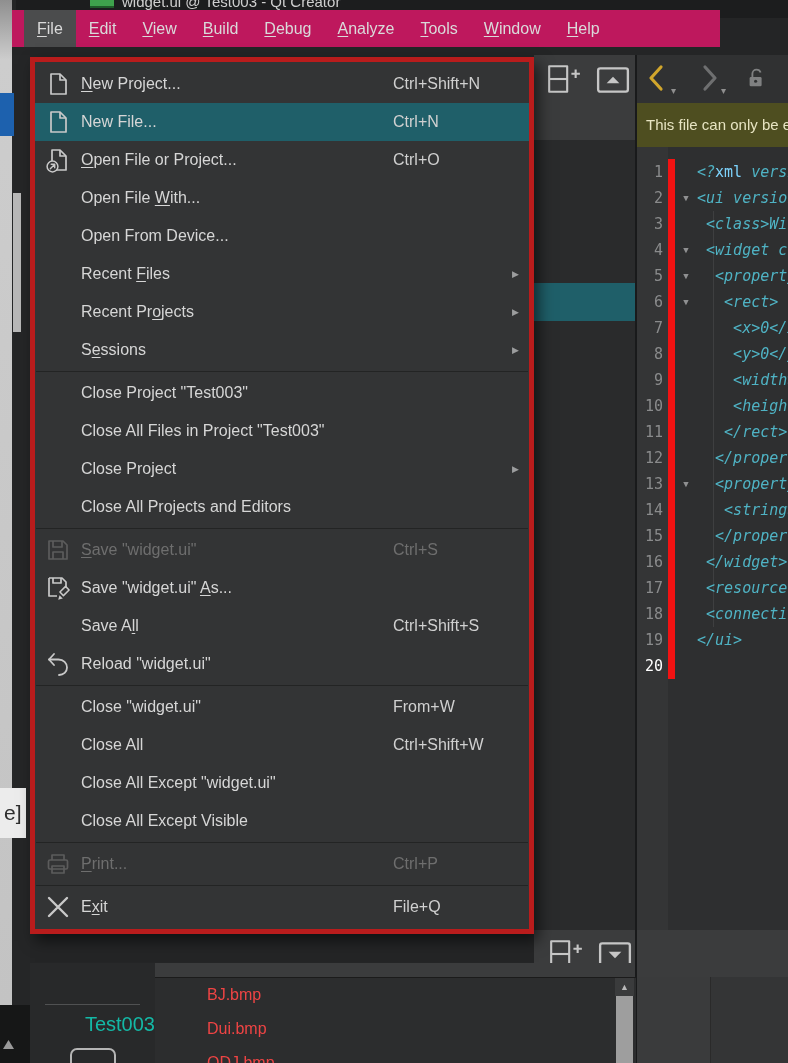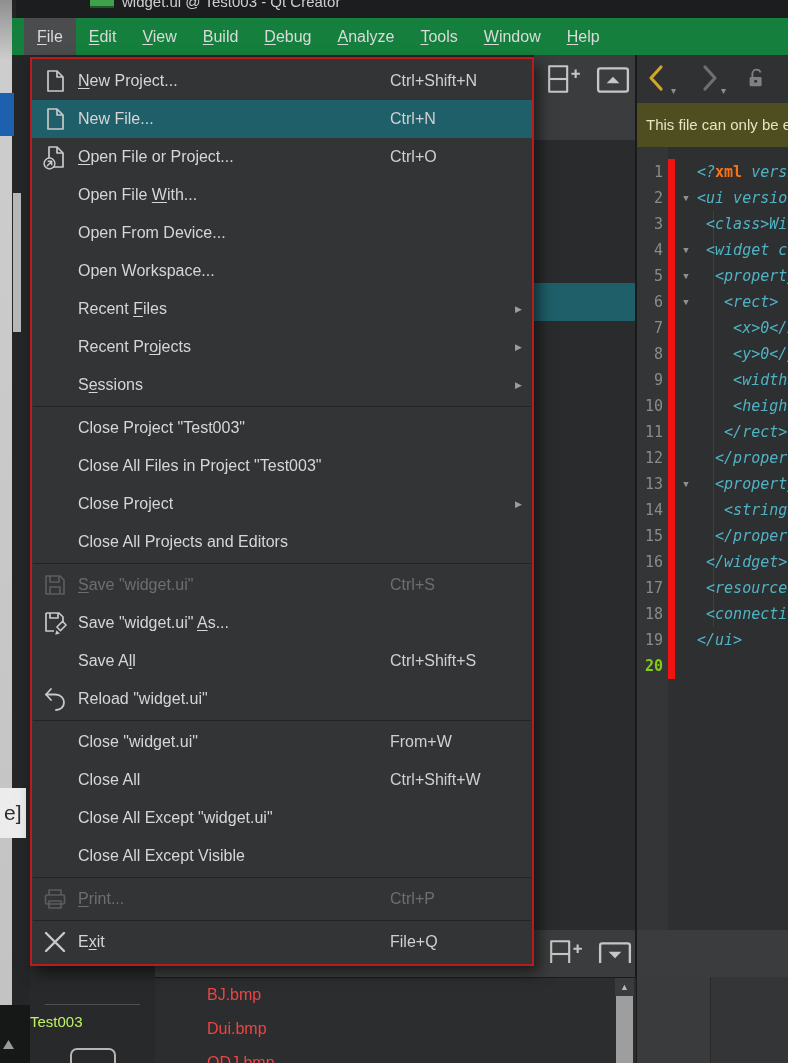--- a/index.html
+++ b/index.html
@@ -6,21 +6,21 @@
   html,body{width:788px;height:1063px;overflow:hidden}
   body{position:relative;background:#242526;font-family:"Liberation Sans",sans-serif;color:#d6d6d6}
   .abs{position:absolute}
 
   
   #titlebar{left:16px;top:0;width:776px;height:18px;background:#1c1d1e;overflow:hidden}
   #title-green{position:absolute;left:74px;top:0;width:24px;height:8px;background:#3ea24c;border-bottom:2px solid #1f5a28}
   #title-text{position:absolute;left:106px;top:-7px;font-size:15px;color:#cfcfcf;white-space:nowrap}
 
   
-  #menubar{left:12px;top:18px;width:776px;height:37px;background:#15803d;display:flex;padding-left:12px}
+  #menubar{left:12px;top:10px;width:708px;height:37px;background:#be185d;display:flex;padding-left:12px}
   .mb-item{padding:0 13px;line-height:37px;font-size:16px;color:#dadada;white-space:nowrap}
   .mb-item.open{background:#4b4c4d}
 
   
   #left-light-strip{left:0;top:0;width:12px;height:1005px;background:linear-gradient(180deg,#8f8f8f 0px,#cdcdcd 60px,#c3c3c3 100%)}
   #left-dark-col{left:12px;top:55px;width:18px;height:950px;background:#252627}
   #left-blue-block{left:0;top:93px;width:14px;height:43px;background:#1d61ae}
   #left-scroll-thumb{left:13px;top:193px;width:8px;height:139px;background:#b8b8b8}
   #left-tooltip-frag{left:0;top:788px;width:26px;height:50px;background:#ececec;color:#2e2e2e;font-size:21px;line-height:50px;padding-left:4px}
   #left-bottom-black{left:0;top:1005px;width:30px;height:58px;background:#161717}
@@ -42,44 +42,44 @@
   #nav-forward{position:absolute;left:58px;top:8px;color:#6e6f70}
   .nav-caret{position:absolute;font-size:10px;color:#8f8f8f;top:22px;left:26px}
   #lock-btn{position:absolute;left:108px;top:11px;color:#7f8081}
   #infobar{left:637px;top:103px;width:151px;height:44px;background:#4e4e20;color:#e7e4c2;font-size:15px;line-height:44px;padding-left:9px;white-space:nowrap;overflow:hidden}
   #code-pane{left:637px;top:147px;width:151px;height:783px;background:#2e2f30;overflow:hidden}
   #gutter-bg{position:absolute;left:0;top:0;width:31px;height:100%;background:#343536}
   #indent-guide{position:absolute;left:76px;top:64px;width:1px;height:416px;background:#3e3f40}
   #code-lines{position:absolute;left:0;top:12px;width:100%}
   .code-line{display:flex;height:26px;line-height:26px;font-family:"DejaVu Sans Mono",monospace;font-size:15px}
   .ln{width:31px;text-align:right;padding-right:5px;color:#8a8b8c;background:#343536}
-  .ln.cur{color:#84cc16;font-weight:bold}
+  .ln.cur{color:#ffffff;font-weight:normal}
   .vbar{width:7px;background:#f21212}
   .fold{width:22px;text-align:center;color:#8f9091;font-size:9px}
   .codetxt{flex:1;white-space:pre;overflow:hidden;font-style:italic;color:#4fb3c4}
-  .kw{color:#f97316;font-weight:bold;font-style:normal}
-
-  
-  #file-menu{left:30px;top:57px;width:504px;background:#333435;border:2px solid #b91c1c;box-shadow:5px 7px 14px rgba(0,0,0,.55);padding:3px 0;z-index:10}
+  .kw{color:#7dd3fc;font-weight:normal;font-style:normal}
+
+  
+  #file-menu{left:30px;top:57px;width:504px;background:#333435;border:5px solid #b91c1c;box-shadow:5px 7px 14px rgba(0,0,0,.55);padding:3px 0;z-index:10}
   .mi{display:flex;align-items:center;height:38px;position:relative;color:#d6d6d6;font-size:16px}
   .mi-ic{width:46px;display:flex;justify-content:center;align-items:center;color:#c9c9c9;flex:none}
   .mi-label{white-space:pre}
   .mi-sc{position:absolute;left:358px;color:#d0d0d0}
   .mi-sub{position:absolute;right:10px;color:#9c9d9e;font-size:9px}
   .mi.hl{background:#1f5f69}
   .mi.dis{color:#6e6e6e}
   .mi.dis .mi-ic{color:#5c5c5c}
   .mi.dis .mi-sc{color:#6e6e6e}
   .msep{height:1px;background:#232424;margin:2px 1px}
   u{text-underline-offset:2px}
 
   
   #mode-column{left:30px;top:963px;width:125px;height:100px;background:#28292a}
   #mode-sep{position:absolute;left:15px;top:41px;width:95px;height:1px;background:#505152}
-  #project-selector{position:absolute;left:0;top:50px;width:100%;text-align:left;font-size:15px;color:#bef264}
+  #project-selector{position:absolute;left:0;top:50px;width:100%;text-align:right;font-size:20px;color:#14b8a6}
   #mode-icon{position:absolute;left:50%;transform:translateX(-50%);top:85px;width:46px;height:24px;border:2px solid #b5b5b5;border-radius:7px}
   #docs-pane{left:155px;top:977px;width:481px;height:86px;background:#2c2d2e;border-top:1px solid #1b1b1b;overflow:hidden}
   .doc-row{height:34px;line-height:34px;padding-left:52px;font-size:16px;color:#ef4444;white-space:nowrap}
   #docs-scrollbar{left:615px;top:978px;width:19px;height:85px;background:#2c2d2e}
   #scroll-up-btn{position:absolute;left:0;top:0;width:19px;height:18px;background:#3a3b3c;color:#b9b9b9;font-size:9px;text-align:center;line-height:18px}
   #scroll-thumb{position:absolute;left:1px;top:18px;width:17px;height:67px;background:#9e9e9e}
   #right-of-docs-a{left:637px;top:977px;width:73px;height:86px;background:#3a3b3c}
   #right-of-docs-b{left:710px;top:977px;width:78px;height:86px;background:#343536;border-left:1px solid #2a2a2a}
 </style>
 </head>
@@ -315,24 +315,20 @@
     <div class="mi">
       <span class="mi-ic"></span>
       <span class="mi-label">Open File <u>W</u>ith...</span>
     </div>
     <div class="mi">
       <span class="mi-ic"></span>
       <span class="mi-label">Open From Device...</span>
     </div>
     <div class="mi">
       <span class="mi-ic"></span>
-      <span class="mi-label">Open Workspace...</span>
-    </div>
-    <div class="mi">
-      <span class="mi-ic"></span>
       <span class="mi-label">Recent <u>F</u>iles</span>
       <span class="mi-sub">▶</span>
     </div>
     <div class="mi">
       <span class="mi-ic"></span>
       <span class="mi-label">Recent Pr<u>o</u>jects</span>
       <span class="mi-sub">▶</span>
     </div>
     <div class="mi">
       <span class="mi-ic"></span>

